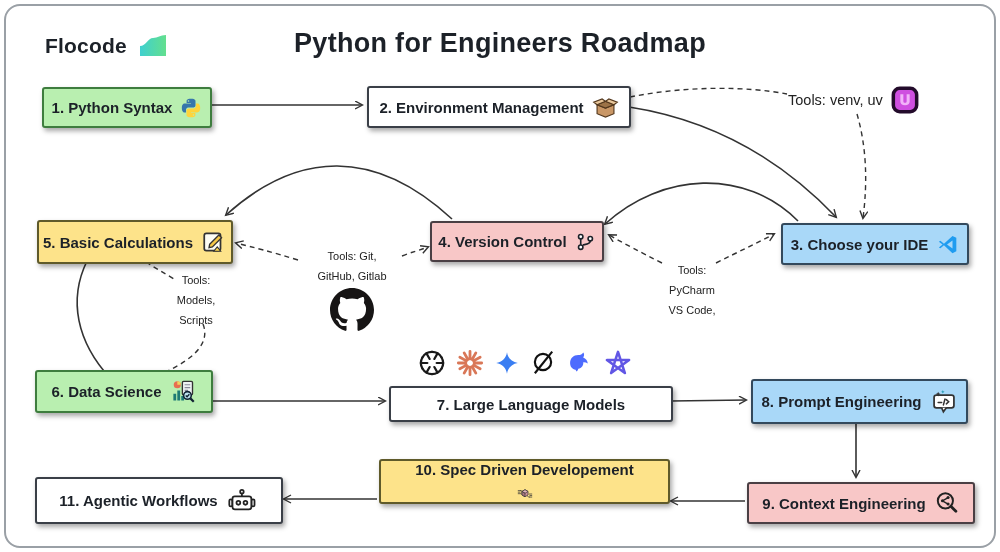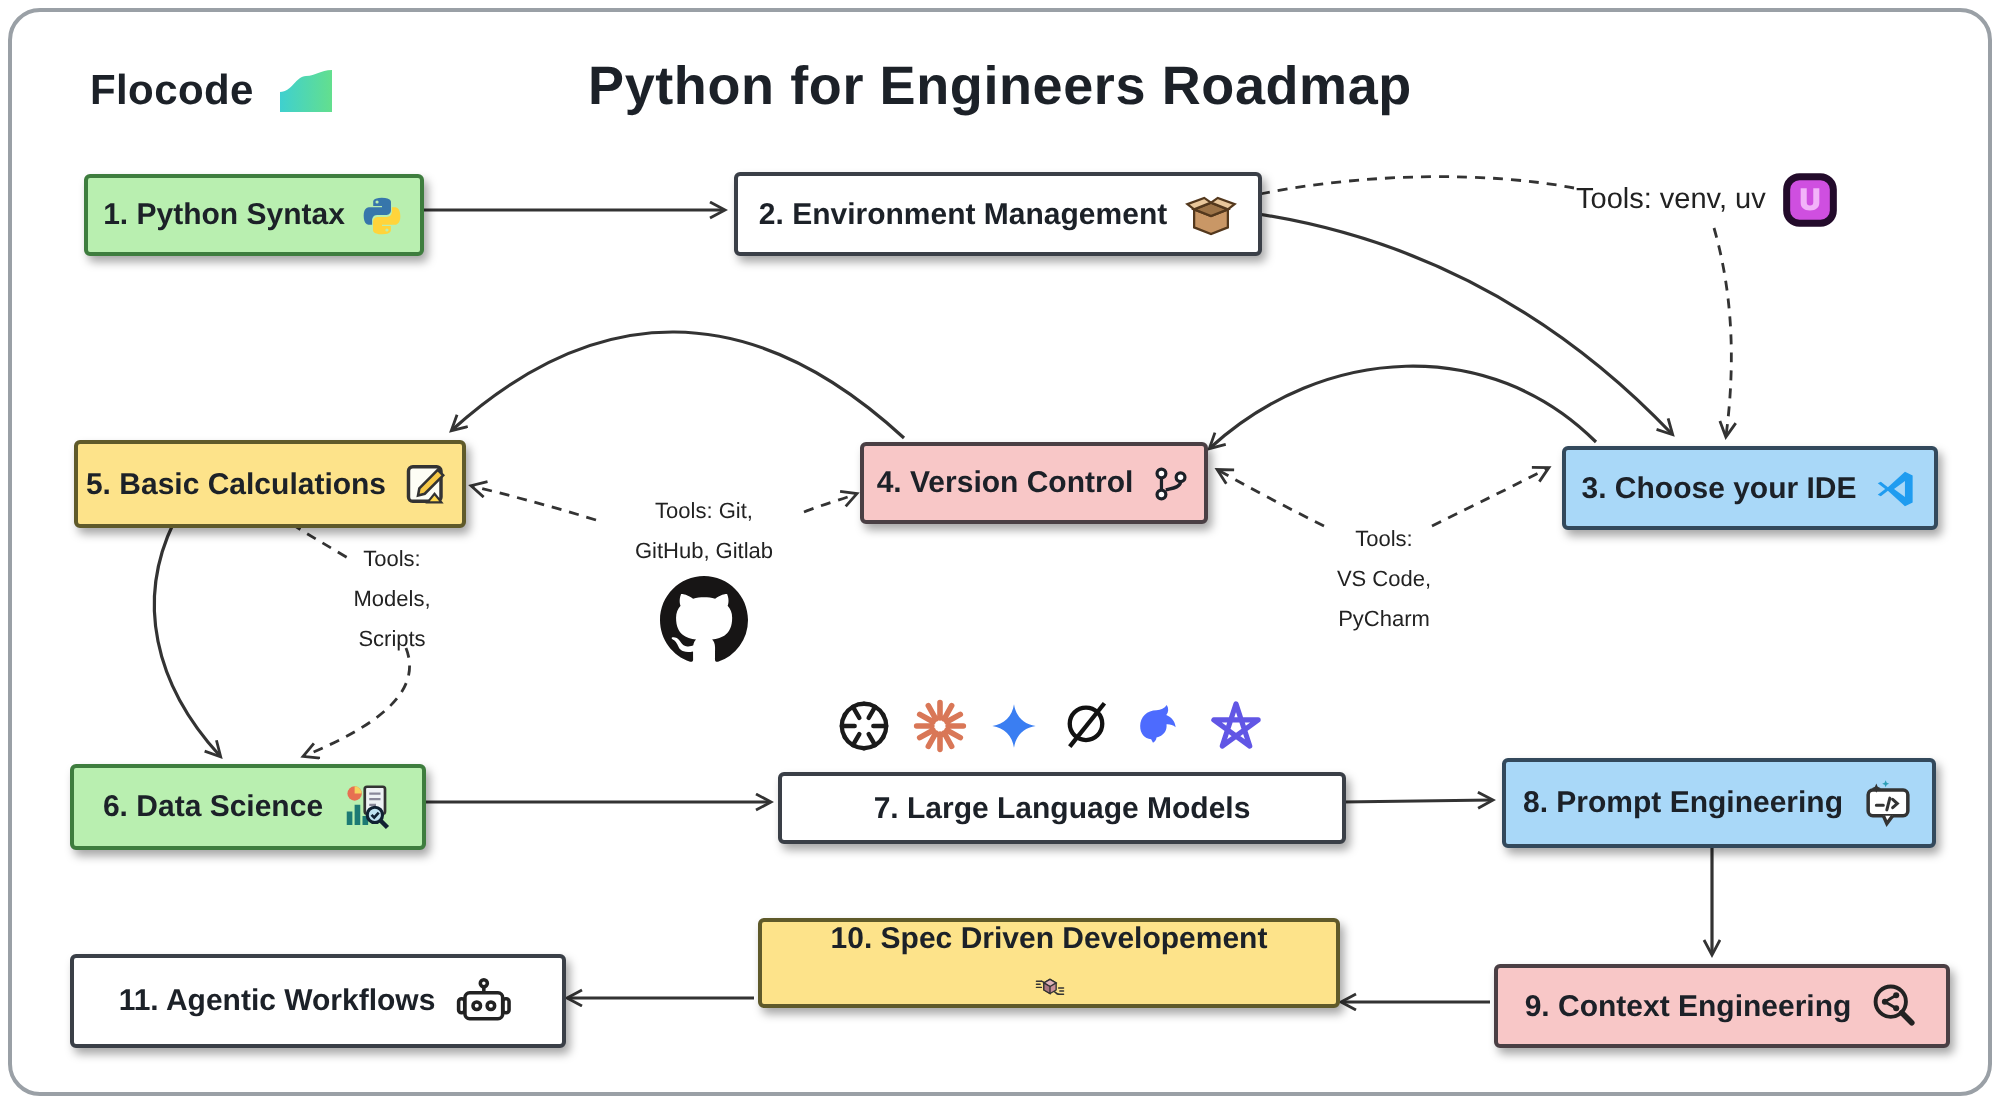--- a/index.html
+++ b/index.html
@@ -137,31 +137,31 @@
   <div class="tool-label tool-col" style="left:282px;top:246px;width:140px;">
     <span>Tools: Git,</span>
     <span>GitHub, Gitlab</span>
     <svg width="44" height="44" viewBox="0 0 16 16" style="margin-top:2px;">
       <path fill="#171515" d="M8 0C3.58 0 0 3.58 0 8c0 3.54 2.29 6.53 5.47 7.59.4.07.55-.17.55-.38 0-.19-.01-.82-.01-1.49-2.01.37-2.53-.49-2.69-.94-.09-.23-.48-.94-.82-1.13-.28-.15-.68-.52-.01-.53.63-.01 1.08.58 1.23.82.72 1.21 1.87.87 2.33.66.07-.52.28-.87.51-1.07-1.78-.2-3.64-.89-3.64-3.95 0-.87.31-1.59.82-2.15-.08-.2-.36-1.02.08-2.12 0 0 .67-.21 2.2.82.64-.18 1.32-.27 2-.27s1.36.09 2 .27c1.53-1.04 2.2-.82 2.2-.82.44 1.1.16 1.92.08 2.12.51.56.82 1.27.82 2.15 0 3.07-1.87 3.75-3.65 3.95.29.25.54.73.54 1.48 0 1.07-.01 1.93-.01 2.2 0 .21.15.46.55.38A8.01 8.01 0 0 0 16 8c0-4.42-3.58-8-8-8z"></path>
     </svg>
   </div>
 
   <div class="tool-label" style="left:632px;top:260px;width:120px;">
     <div>Tools:</div>
+    <div>PyCharm</div>
     <div>VS Code,</div>
-    <div>PyCharm</div>
   </div>
 
   <div class="tool-label" style="left:146px;top:270px;width:100px;">
     <div>Tools:</div>
     <div>Models,</div>
     <div>Scripts</div>
   </div>
 
-  <div class="node green" style="left:35px;top:382px;width:174px;height:39px;">
+  <div class="node green" style="left:35px;top:370px;width:174px;height:39px;">
     <span>6. Data Science</span>
     <svg width="27" height="27" viewBox="0 0 24 24">
       <rect x="11" y="3" width="9" height="12" rx="1" fill="#eef2f5" stroke="#333" stroke-width="1.2"></rect>
       <path d="M13 6h5M13 8.5h5M13 11h3" stroke="#889" stroke-width="1" fill="none"></path>
       <circle cx="6.5" cy="6" r="3.2" fill="#e76f51"></circle>
       <path d="M6.5 6 V2.8 A3.2 3.2 0 0 1 9.6 6Z" fill="#f4d35e"></path>
       <path d="M3 20v-6h2.5v6zM6.5 20v-9H9v9zM10 20v-4h2.5v4z" fill="#1d7a74"></path>
       <circle cx="15.5" cy="15.5" r="3.4" fill="#bfe3f0" stroke="#123" stroke-width="1.4"></circle>
       <path d="M14 15.5l1.2 1.2 2-2.2" stroke="#123" stroke-width="1.2" fill="none"></path>
       <path d="M18.1 18.1l3 3" stroke="#123" stroke-width="2" fill="none"></path>

